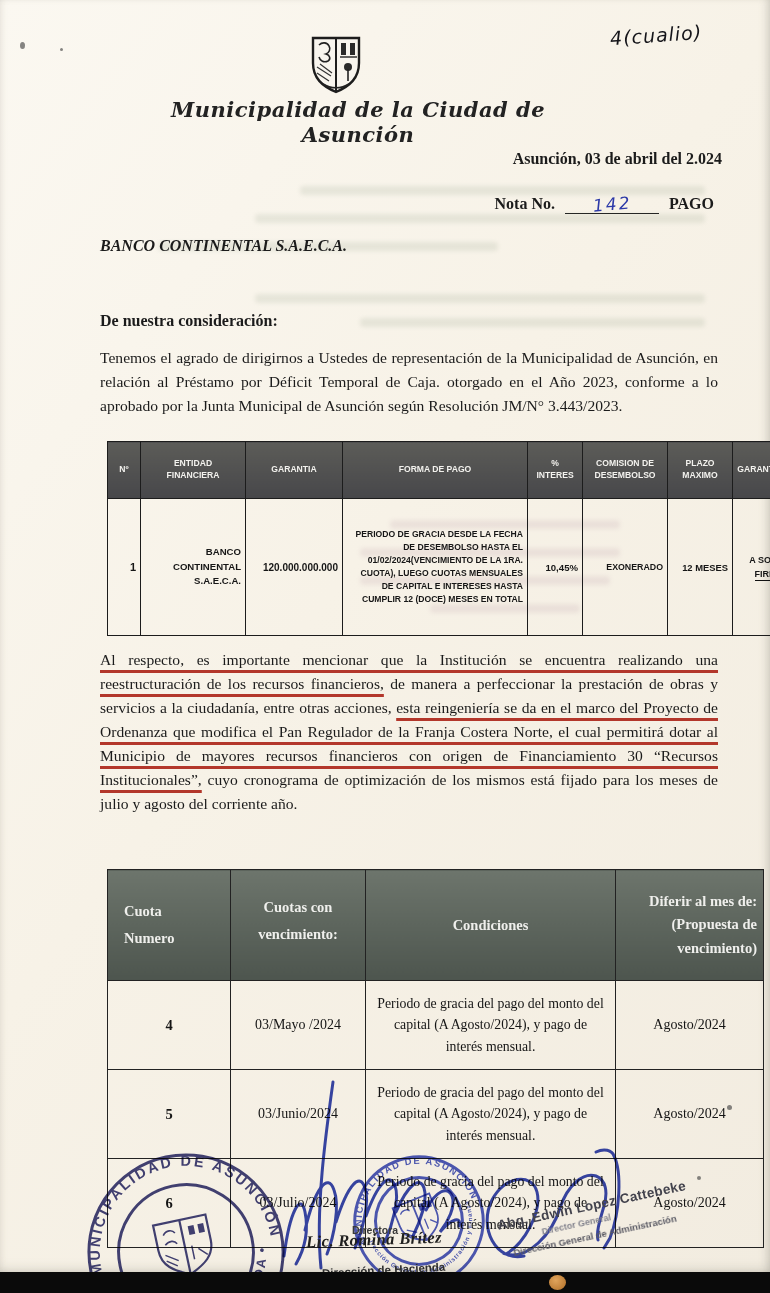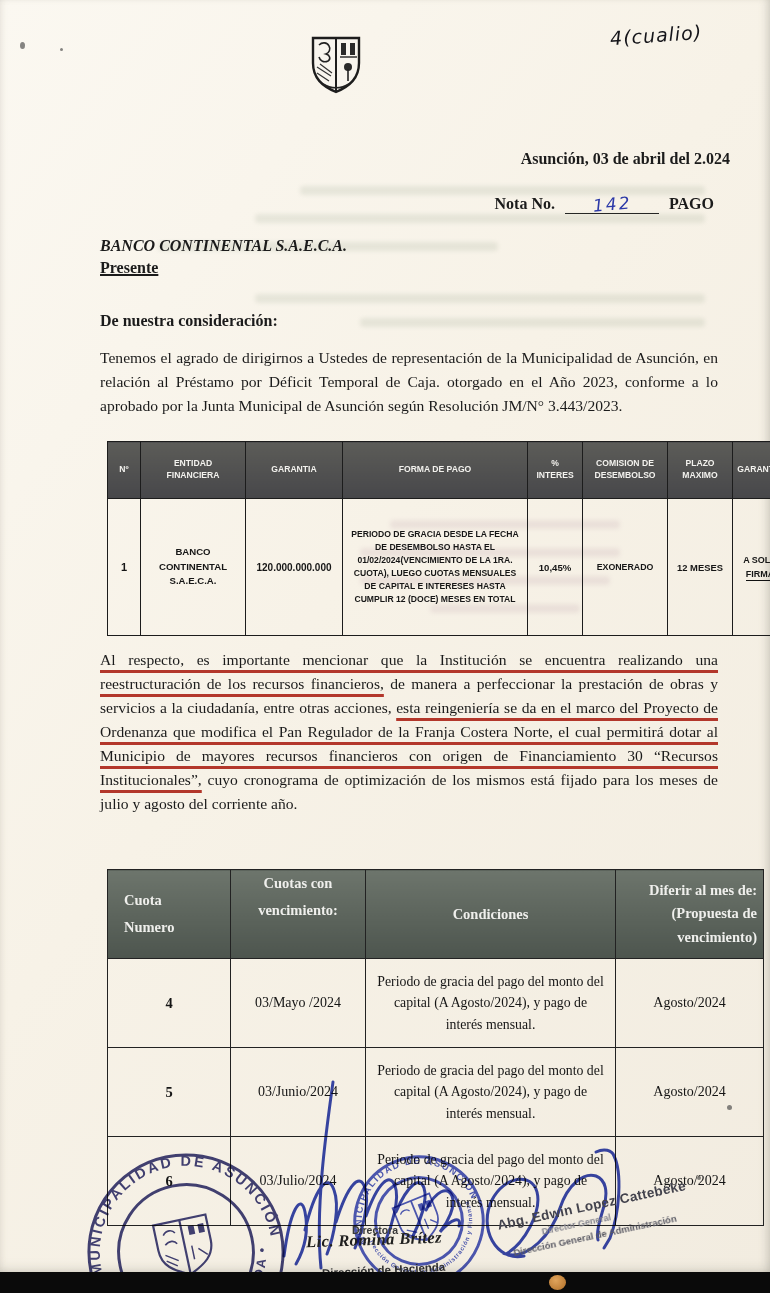--- a/index.html
+++ b/index.html
@@ -8,21 +8,21 @@
   .paper{position:absolute;left:0;top:0;width:770px;height:1272px;overflow:hidden;
          background:linear-gradient(128deg,#fbf8f1 0%,#f7f2e7 45%,#f2ece0 100%);
          box-shadow:inset -7px 0 10px -5px rgba(110,108,98,.30), inset 0 -9px 12px -7px rgba(110,108,98,.22),
                     inset 5px 0 8px -5px rgba(120,118,108,.18);}
   
   .hw-corner{position:absolute;left:610px;top:24px;font:italic 19px "DejaVu Sans",sans-serif;
              color:#15151a;transform:rotate(-4deg);letter-spacing:1px;}
   .emblem{position:absolute;left:306px;top:33px;}
   .doc-title{position:absolute;left:128px;top:97px;width:460px;text-align:center;
              font:italic 700 21px "DejaVu Serif",serif;letter-spacing:.5px;color:#222;}
-  .date-line{position:absolute;right:40px;top:150px;font:700 16px "Liberation Serif",serif;margin-left:24px;}
+  .date-line{position:absolute;right:48px;top:150px;font:700 16px "Liberation Serif",serif;margin-left:24px;}
   .nota-line{position:absolute;right:56px;top:193px;font:700 16px "Liberation Serif",serif;}
   .nota-blank{display:inline-block;width:94px;border-bottom:1.8px solid #1e1e1e;text-align:center;margin:0 6px;}
   .hw-num{display:inline-block;position:relative;top:1px;color:#2c39a8;transform:rotate(-5deg);
           font:italic 17px "DejaVu Sans",sans-serif;letter-spacing:2px;}
   
   .ghost{position:absolute;height:9px;border-radius:4px;background:#89987f;opacity:.16;filter:blur(2px);}
   .ghost.pink{background:#a98296;opacity:.14;}
   .speck{position:absolute;background:#454545;border-radius:50%;opacity:.65;}
   
   .recipient{position:absolute;left:100px;top:235px;font-size:16px;line-height:22px;}
@@ -34,38 +34,38 @@
   .p2{top:648px;}
   .p3{top:814px;width:620px;}
   .rl{text-decoration:underline;text-decoration-color:#b3372b;text-decoration-thickness:2.6px;
       text-underline-offset:5px;text-decoration-skip-ink:none;}
   
   .t1{position:absolute;left:107px;top:441px;width:640px;border-collapse:collapse;
       font-family:"Liberation Sans",sans-serif;table-layout:fixed;}
   .t1 th,.t1 td{border:1.7px solid #1c1c1c;text-align:center;vertical-align:middle;}
   .t1 th{background:linear-gradient(#5c5c58,#47474a);color:#f3f2ee;font-weight:700;font-size:8.6px;
          line-height:1.35;height:52px;white-space:pre-line;padding:2px 2px;}
-  .t1 td{font-weight:700;color:#161616;height:128px;padding:4px 4px;}
+  .t1 td{font-weight:700;color:#161616;height:128px;padding:4px 4px;text-align:right;}
   .td-num{font-size:11px;}
   .td-ent{font-size:9.6px;line-height:1.5;white-space:pre-line;}
   .td-cap{font-size:10px;}
   .td-fp{font-size:8.6px;line-height:1.5;}
   .td-int{font-size:9.6px;}
   .td-com{font-size:8.8px;}
   .td-pla{font-size:9.4px;}
   .td-gar{font-size:9px;line-height:1.6;}
   .uline{border-bottom:1.6px solid #111;padding-bottom:1px;}
   
   .t2{position:absolute;left:107px;top:869px;width:594px;border-collapse:collapse;table-layout:fixed;
       font-family:"Liberation Serif",serif;}
   .t2 th,.t2 td{border:1.6px solid #222;}
   .t2 th{background:linear-gradient(#6d756c,#4d554e);color:#efefec;font-weight:700;font-size:14.5px;
          line-height:1.85;height:84px;white-space:pre-line;vertical-align:middle;padding:2px 6px;}
   .t2 th.h-cuota{text-align:left;padding-left:16px;}
-  .t2 th.h-venc{vertical-align:top;text-align:center;padding-top:0;}
+  .t2 th.h-venc{vertical-align:top;text-align:center;padding-top:24px;}
   .t2 th.h-cond{text-align:center;}
   .t2 th.h-dif{text-align:right;line-height:1.6;}
   .t2 td{height:80px;text-align:center;vertical-align:middle;font-size:14px;color:#151515;}
   .t2 .c-num{font-weight:700;font-size:14.5px;}
   .t2 .c-cond{font-size:13.8px;line-height:1.55;padding:4px 10px;}
   
   .stamp{position:absolute;mix-blend-mode:multiply;}
   .stamp-left{left:82px;top:1148px;transform:rotate(-12deg);opacity:.9;}
   .stamp-center{left:350px;top:1152px;transform:rotate(-22deg);opacity:.9;}
   .sr{fill:none;stroke-width:3;}
@@ -102,20 +102,21 @@
       <path d="M13,12 c3,-3 8,-3 10,1 c2,3 0,7 -3,8 c4,1 5,5 2,7 c-4,2 -8,0 -9,-4" fill="none" stroke="#222" stroke-width="1.6"></path>
       <rect x="35" y="10" width="5" height="12" fill="#2a2a2a"></rect>
       <rect x="44" y="10" width="5" height="12" fill="#2a2a2a"></rect>
       <path d="M34,24 h17" stroke="#222" stroke-width="1.4"></path>
       <path d="M11,34 l14,9 M11,40 l12,8 M14,31 l12,9" stroke="#333" stroke-width="1.2"></path>
       <circle cx="42" cy="34" r="4" fill="#2a2a2a"></circle>
       <line x1="42" y1="36" x2="42" y2="48" stroke="#222" stroke-width="1.6"></line>
       <path d="M17,51 c8,5 18,5 26,0" fill="none" stroke="#222" stroke-width="1.6"></path>
     </svg>
 
+    <div class="doc-title">Municipalidad de la Ciudad de Asunción</div>
 
     <div class="date-line">Asunción, 03 de abril del 2.024</div>
 
     <div class="nota-line">
       <span>Nota No.</span>
       <span class="nota-blank"><span class="hw-num">142</span></span>
       <span>PAGO</span>
     </div>
 
     <div class="ghost" style="left:300px;top:186px;width:405px;"></div>
@@ -123,21 +124,20 @@
     <div class="ghost" style="left:158px;top:242px;width:340px;"></div>
     <div class="ghost" style="left:255px;top:294px;width:450px;"></div>
     <div class="ghost" style="left:360px;top:318px;width:345px;"></div>
     <div class="ghost pink" style="left:390px;top:520px;width:230px;"></div>
     <div class="ghost pink" style="left:360px;top:548px;width:260px;"></div>
     <div class="ghost pink" style="left:360px;top:576px;width:250px;"></div>
     <div class="ghost pink" style="left:430px;top:604px;width:150px;"></div>
 
     <div class="recipient">
       <div class="rname">BANCO CONTINENTAL S.A.E.C.A.</div>
-      <div><span class="rpres">Presente</span></div>
     </div>
 
     <div class="salutation">De nuestra consideración:</div>
 
     <div class="para p1">Tenemos el agrado de dirigirnos a Ustedes de representación de la Municipalidad de Asunción, en relación al Préstamo por Déficit Temporal de Caja. otorgado en el Año 2023, conforme a lo aprobado por la Junta Municipal de Asunción según Resolución JM/N° 3.443/2023.</div>
 
     <table class="t1">
       <thead>
         <tr>
           <th style="width:28px">Nº</th>

